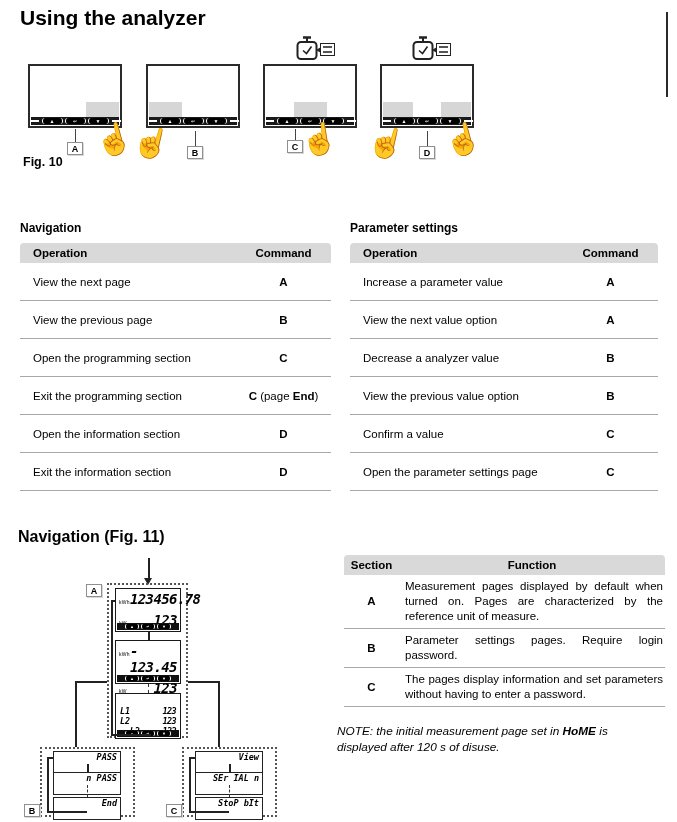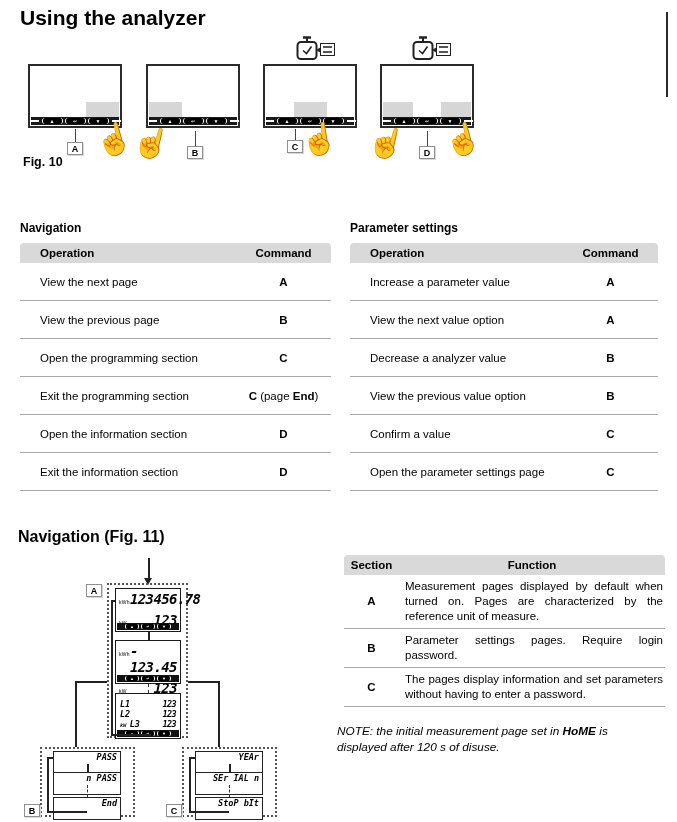--- a/index.html
+++ b/index.html
@@ -27,21 +27,21 @@
 
   .timer-icons { position:absolute; top:36px; display:flex; align-items:flex-start; gap:2px; }
   .pbadge { width:15px; height:13px; margin-top:7px; border:1.5px solid #222; position:relative; padding:2px 2px; display:flex; flex-direction:column; justify-content:space-between; background:#fff; }
   .pbadge .linerow { height:2px; background:#555; }
   .pbadge::before { content:""; position:absolute; left:-5px; top:3px; border-top:3px solid transparent; border-bottom:3px solid transparent; border-right:5px solid #222; }
 
   
   .cmdtable { position:absolute; top:243px; font-size:11.5px; }
   .thead { display:flex; height:20px; background:#d9d9d9; border-radius:4px 4px 0 0; align-items:center; font-weight:bold; }
   .trow { display:flex; height:38px; align-items:center; border-bottom:1px solid #a8a8a8; }
-  .col-op { flex:1; padding-left:20px; }
+  .col-op { flex:1; padding-left:13px; }
   .col-cmd { width:95px; text-align:center; }
   .trow .col-cmd { font-weight:bold; }
   .cmd-note { font-weight:normal; }
   .cmd-note-b { font-weight:bold; }
 
   
   .sectable { position:absolute; left:344px; top:555px; width:321px; font-size:11.5px; }
   .sectable .thead .col-sec { width:55px; text-align:center; }
   .sectable .thead .col-fn { flex:1; text-align:center; }
   .srow { display:flex; border-bottom:1px solid #a8a8a8; align-items:center; }
@@ -272,21 +272,21 @@
     <div class="minibar">
       <span class="mbtn">▲</span>
       <span class="mbtn">↵</span>
       <span class="mbtn">▼</span>
     </div>
   </div>
 
   <div class="vdash" style="left:148px; top:684px; height:9px;"></div>
 
   <div class="lcd" style="top:693px; height:46px;">
-    <div class="l3row" style="margin-top:5px;">
+    <div class="l3row" style="margin-top:12px;">
       <span>L1</span>
       <span class="lval">123</span>
     </div>
     <div class="l3row">
       <span>L2</span>
       <span class="lval">123</span>
     </div>
     <div class="l3row">
       <span class="lunit" style="margin-right:3px;">kW</span>
       <span>L3</span>
@@ -314,21 +314,21 @@
   <div class="vline" style="left:87px; top:764px; height:8px;"></div>
   <div class="lbar" style="left:53px; top:772px;">n PASS</div>
   <div class="vdash" style="left:87px; top:785px; height:12px;"></div>
   <div class="lbar" style="left:53px; top:797px;">End</div>
   <div class="hline" style="left:47px; top:757px; width:6px;"></div>
   <div class="vline" style="left:47px; top:757px; height:55px;"></div>
   <div class="hline" style="left:47px; top:811px; width:40px;"></div>
 
   <div class="dotted-box" style="left:182px; top:747px; width:95px; height:70px;"></div>
   <div class="tag" style="left:166px; top:804px;">C</div>
-  <div class="lbar" style="left:195px; top:751px;">YEAr</div>
+  <div class="lbar" style="left:195px; top:751px;">View</div>
   <div class="vline" style="left:229px; top:764px; height:8px;"></div>
   <div class="lbar" style="left:195px; top:772px;">SEr IAL n</div>
   <div class="vdash" style="left:229px; top:785px; height:12px;"></div>
   <div class="lbar" style="left:195px; top:797px;">StoP bIt</div>
   <div class="hline" style="left:189px; top:757px; width:6px;"></div>
   <div class="vline" style="left:189px; top:757px; height:55px;"></div>
   <div class="hline" style="left:189px; top:811px; width:40px;"></div>
 
   <div class="sectable">
     <div class="thead">

